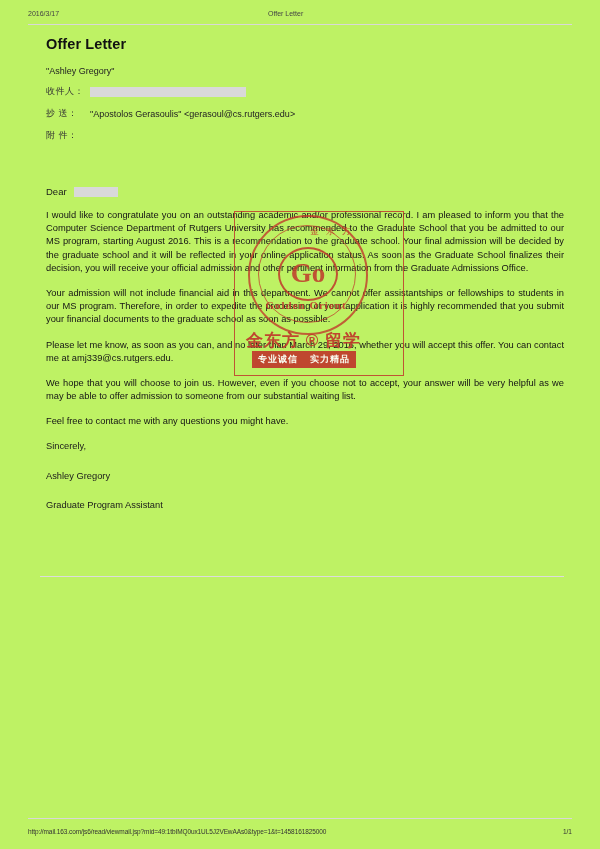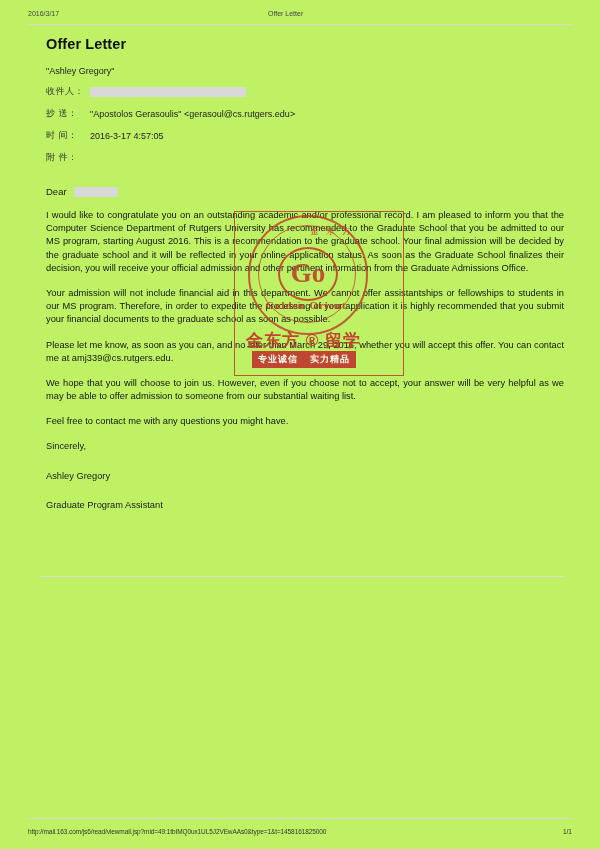--- a/index.html
+++ b/index.html
@@ -274,24 +274,20 @@
       <span class="hdr-value">
         <span class="redact redact-w1"></span>
       </span>
     </div>
 
     <div class="hdr-row">
       <span class="hdr-label">抄 送：</span>
       <span class="hdr-value">"Apostolos Gerasoulis" &lt;gerasoul@cs.rutgers.edu&gt;</span>
     </div>
 
-    <div class="hdr-row">
-      <span class="hdr-label">时 间：</span>
-      <span class="hdr-value">2016-3-17 4:57:05</span>
-    </div>
 
     <div class="hdr-row">
       <span class="hdr-label">附 件：</span>
       <span class="hdr-value"></span>
     </div>
   </div>
 
   <div class="body-wrap">
     <div class="greeting">
       <span class="g-text">Dear</span>

